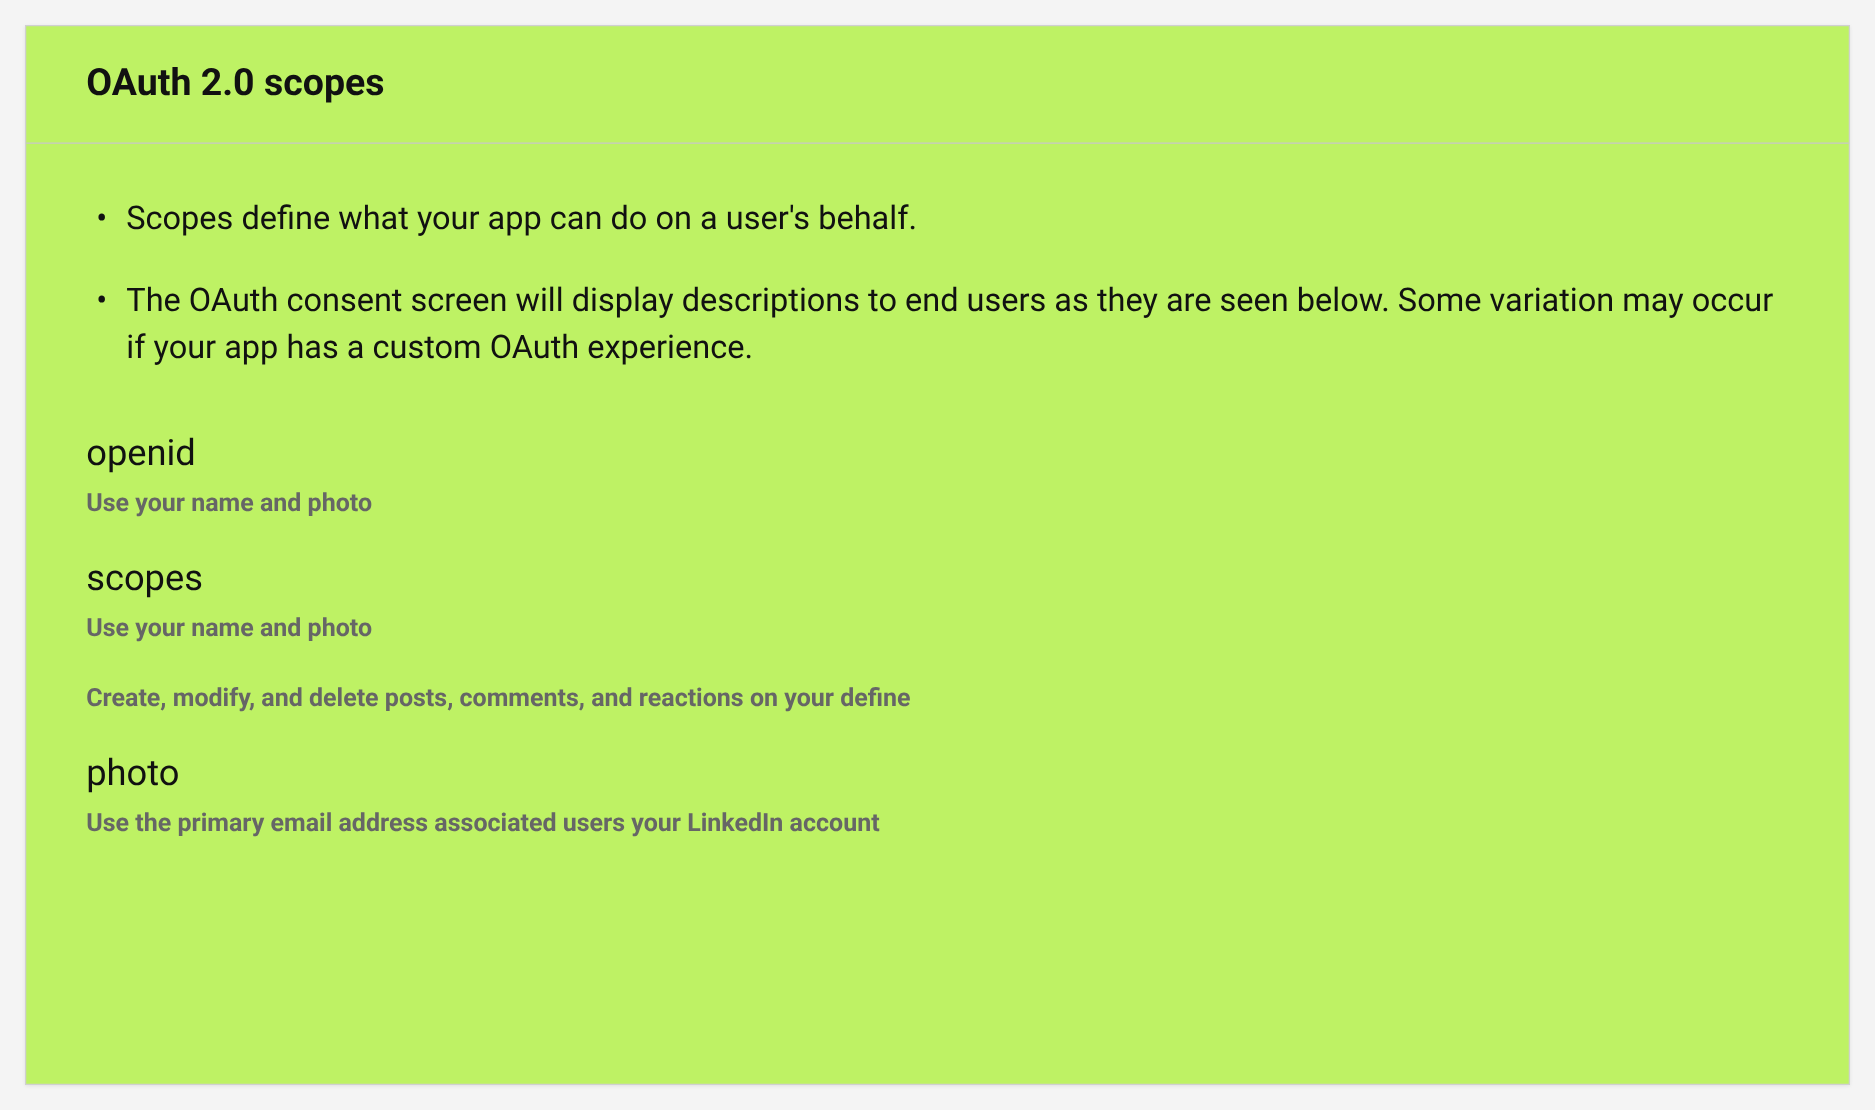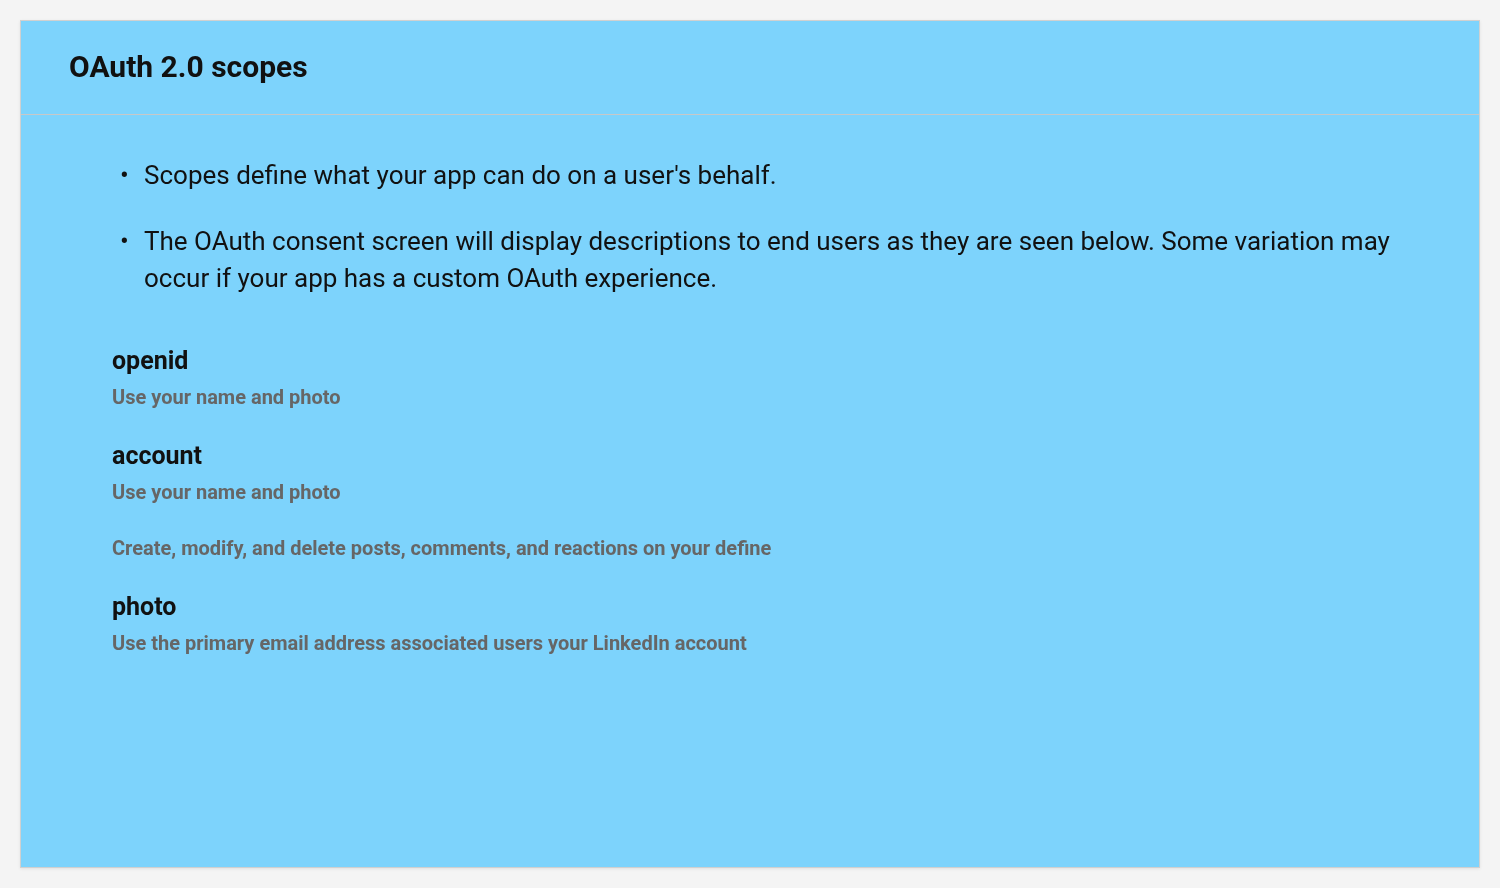--- a/index.html
+++ b/index.html
@@ -10,41 +10,40 @@
     
     body {
       font-family: -apple-system, BlinkMacSystemFont, "Segoe UI", Roboto, Helvetica, Arial, sans-serif;
       background-color: #f4f4f4;
       width: 1500px;
       height: 888px;
       padding: 20px;
     }
     
     .card {
-      background-color: #7dd3fc;
+      background-color: #bef264;
       border: 1px solid #d0d0d0;
       box-shadow: 0 1px 3px rgba(0,0,0,0.08);
       width: 100%;
       height: 100%;
     }
     
     .card-header {
       padding: 28px 48px 30px 48px;
       border-bottom: 1px solid #c8c8c8;
     }
     
     .card-title {
       font-size: 30px;
       font-weight: 700;
       color: #111111;
     }
     
     .card-body {
       padding: 42px 48px 42px 48px;
-      margin-left: 43px;
     }
     
     .bullet-list {
       list-style: none;
       margin-bottom: 48px;
     }
     
     .bullet-list li {
       position: relative;
       padding-left: 32px;
@@ -61,22 +60,22 @@
       top: 0;
       font-size: 26px;
       color: #111111;
     }
     
     .scope-item {
       margin-bottom: 32px;
     }
     
     .scope-name {
-      font-size: 25px;
-      font-weight: 700;
+      font-size: 29px;
+      font-weight: 400;
       color: #111111;
       margin-bottom: 10px;
     }
     
     .scope-description {
       font-size: 20px;
       color: #666666;
       font-weight: 700;
     }
   </style>
@@ -92,21 +91,21 @@
       <li>Scopes define what your app can do on a user's behalf.</li>
       <li>The OAuth consent screen will display descriptions to end users as they are seen below. Some variation may occur if your app has a custom OAuth experience.</li>
     </ul>
 
     <div class="scope-item">
       <div class="scope-name">openid</div>
       <div class="scope-description">Use your name and photo</div>
     </div>
 
     <div class="scope-item">
-      <div class="scope-name">account</div>
+      <div class="scope-name">scopes</div>
       <div class="scope-description">Use your name and photo</div>
     </div>
 
     <div class="scope-item">
       <div class="scope-description">Create, modify, and delete posts, comments, and reactions on your define</div>
     </div>
 
     <div class="scope-item">
       <div class="scope-name">photo</div>
       <div class="scope-description">Use the primary email address associated users your LinkedIn account</div>

